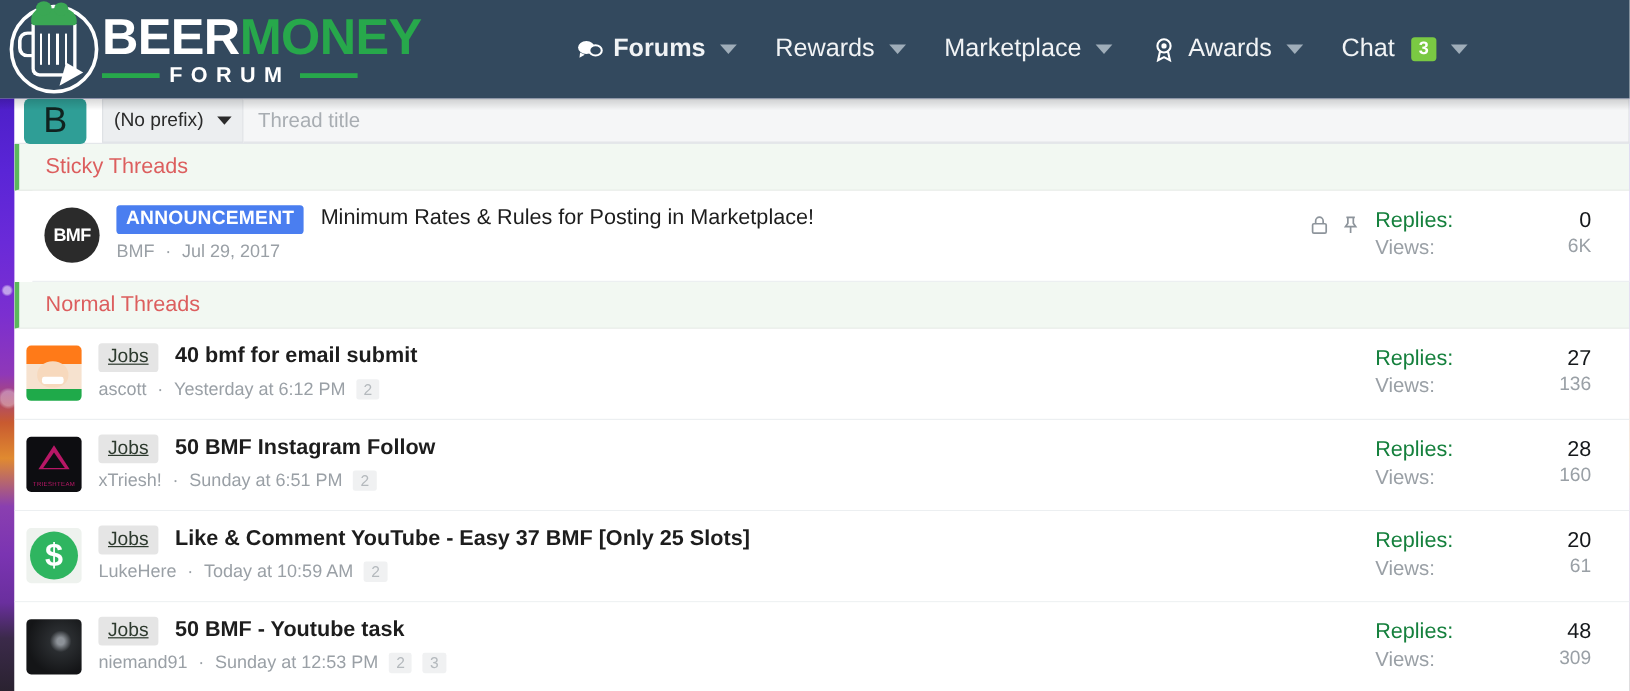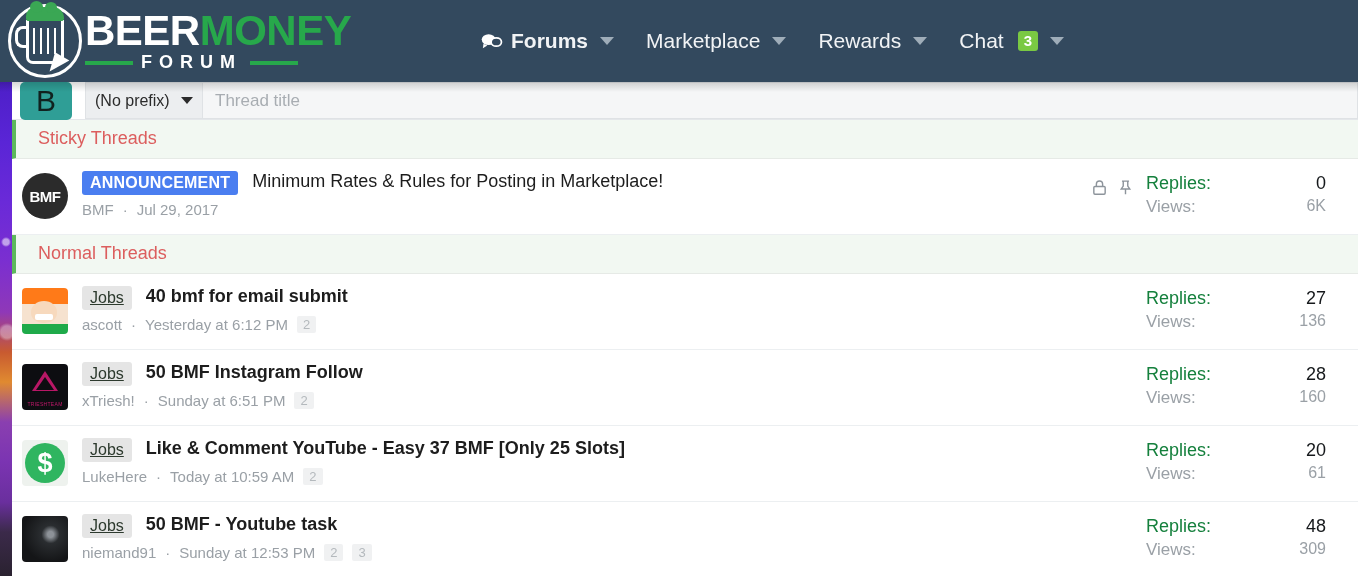--- a/index.html
+++ b/index.html
@@ -128,21 +128,21 @@
     background: #f2f8f2; border-left: 4px solid #5cb85c;
     padding: 8px 16px 9px 22px; font-size: 18px; color: #dc5e5e;
     border-bottom: 1px solid #e6eae6;
   }
 
   
   .row {
     display: flex; align-items: flex-start; padding: 12px 10px 12px 10px;
     border-bottom: 1px solid #eceff1; background: #fff; min-height: 76px;
   }
-  .row.sticky { background: #fff; }
+  .row.sticky { background: #fff; margin-left: 15px; }
   .row-av { width: 46px; height: 46px; border-radius: 4px; flex: none; margin-top: 2px; overflow:hidden; }
 
   .av-bmf { background: #2b2b2b; border-radius: 50%; position: relative; display:flex;align-items:center;justify-content:center;
             color:#fff; font-size: 15px; font-weight: 700; letter-spacing: -.5px;}
   .av-bmf::after{content:"";position:absolute;left:6px;bottom:-4px;width:0;height:0;
     border-left:9px solid #2b2b2b;border-bottom:8px solid transparent;border-top:3px solid transparent;transform:rotate(10deg);}
   .av-ascott{background: linear-gradient(180deg,#ff7a18 0 34%, #f6e2cf 34% 78%, #1faa4a 78% 100%);position:relative;}
   .av-ascott::before{content:"";position:absolute;left:9px;top:13px;width:26px;height:22px;background:#f7d9bd;border-radius:50% 50% 45% 45%;}
   .av-ascott::after{content:"";position:absolute;left:13px;top:26px;width:18px;height:6px;background:#fff;border-radius:2px;}
   .av-triesh{background:#0d0d11;position:relative;display:flex;align-items:center;justify-content:center;}
@@ -221,29 +221,40 @@
           <ellipse cx="9" cy="10" rx="7.2" ry="5.6"></ellipse>
           <path d="M3.6 14.4 L3 19 L7.6 16.2 Z"></path>
           <ellipse cx="17" cy="12.5" rx="5.4" ry="4.4" fill="#33495e" stroke="#ffffff" stroke-width="1.8"></ellipse>
         </svg>
       </span>
       <span>Forums</span>
       <span class="caret"></span>
     </div>
 
     <div class="nav-item">
+      <span>Rewards</span>
+      <span class="caret"></span>
+    </div>
+
+    <div class="nav-item">
       <span>Marketplace</span>
       <span class="caret"></span>
     </div>
 
     <div class="nav-item">
-      <span>Rewards</span>
+      <span class="nav-icon">
+        <svg viewBox="0 0 24 24" width="22" height="22" fill="none" stroke="#ffffff" stroke-width="1.9">
+          <circle cx="12" cy="9" r="6"></circle>
+          <circle cx="12" cy="9" r="2.4" fill="#ffffff" stroke="none"></circle>
+          <path d="M8.4 14 L6.6 22 L12 19.2 L17.4 22 L15.6 14"></path>
+        </svg>
+      </span>
+      <span>Awards</span>
       <span class="caret"></span>
     </div>
-
 
     <div class="nav-item">
       <span>Chat</span>
       <span class="badge-chat">3</span>
       <span class="caret"></span>
     </div>
 
   </nav>
 </div>
 <div class="topbar-shadow"></div>

